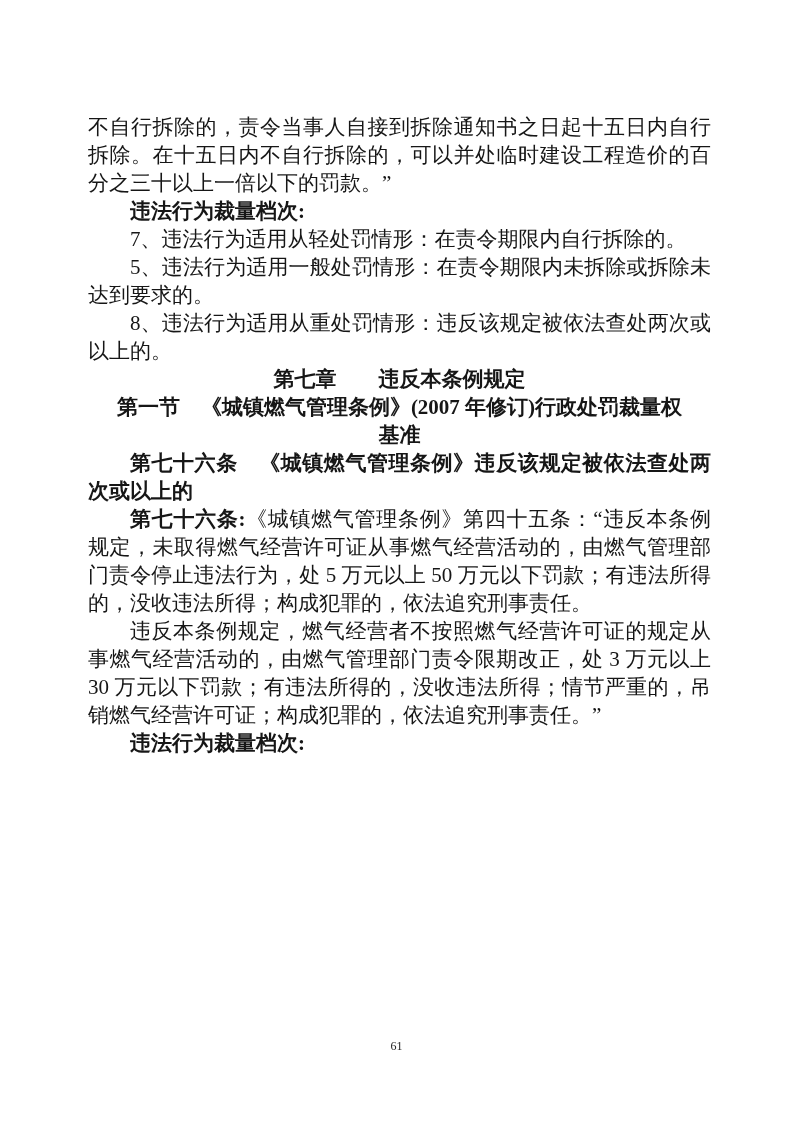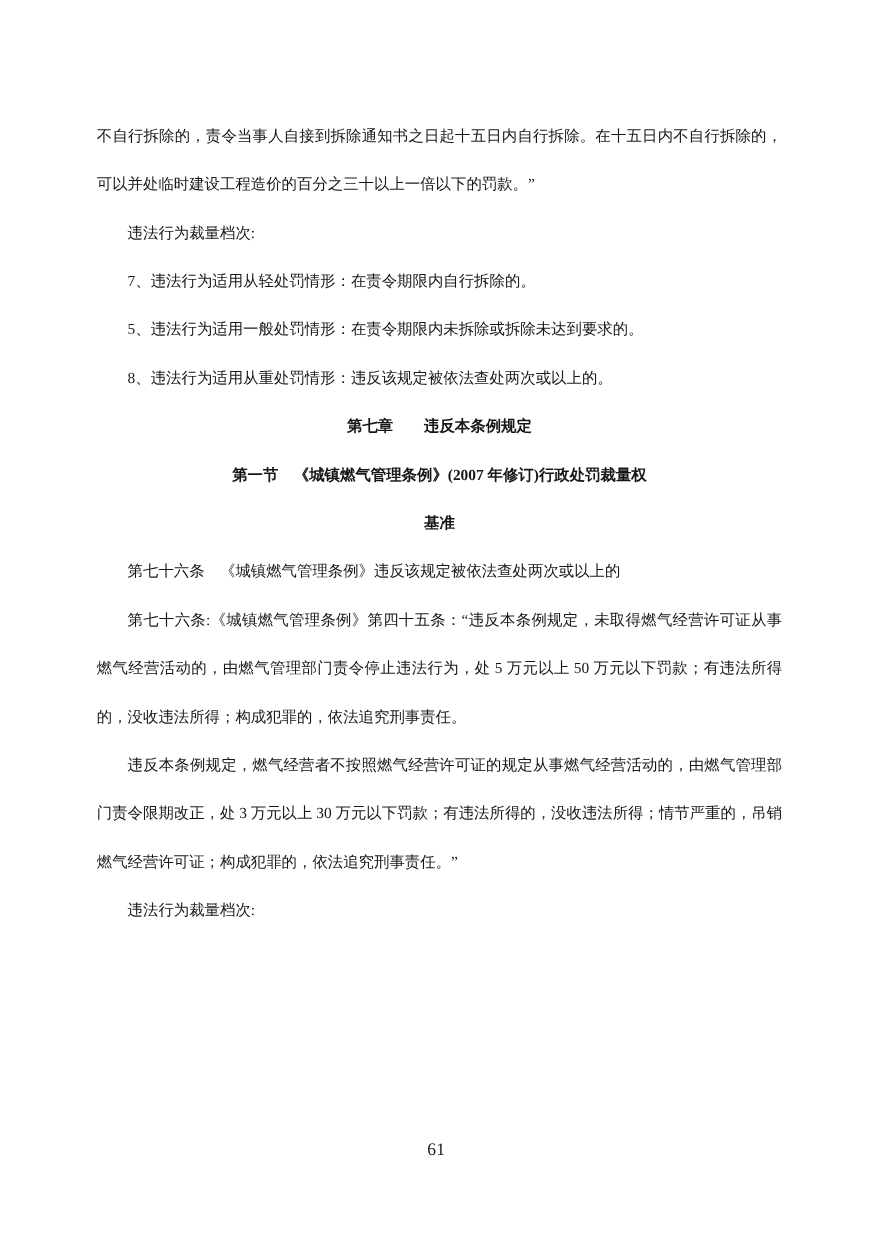--- a/index.html
+++ b/index.html
@@ -12,49 +12,49 @@
     width: 793px;
     height: 1122px;
     background: #ffffff;
     color: #161616;
     font-family: "Liberation Serif", "DejaVu Serif", serif;
     overflow: hidden;
   }
   .doc {
     position: absolute;
     left: 88px;
-    top: 103px;
+    top: 113px;
     width: 623px;
-    font-size: 14px;
-    line-height: 44px;
+    font-size: 21px;
+    line-height: 28px;
   }
   .para {
     margin: 0;
     text-align: justify;
     text-justify: inter-ideograph;
   }
   .indent {
     text-indent: 2em;
   }
   .bold {
-    font-weight: normal;
+    font-weight: bold;
   }
   .heading-center {
     margin: 0;
     text-align: center;
     font-weight: bold;
     white-space: pre-line;
   }
   .page-number {
     position: absolute;
     left: 0;
     top: 1036px;
     width: 100%;
     text-align: center;
-    font-size: 16px;
+    font-size: 12px;
     line-height: 20px;
     color: #1c1c1c;
   }
 </style>
 </head>
 <body>
 
 <div class="page">
   <div class="doc">
 

